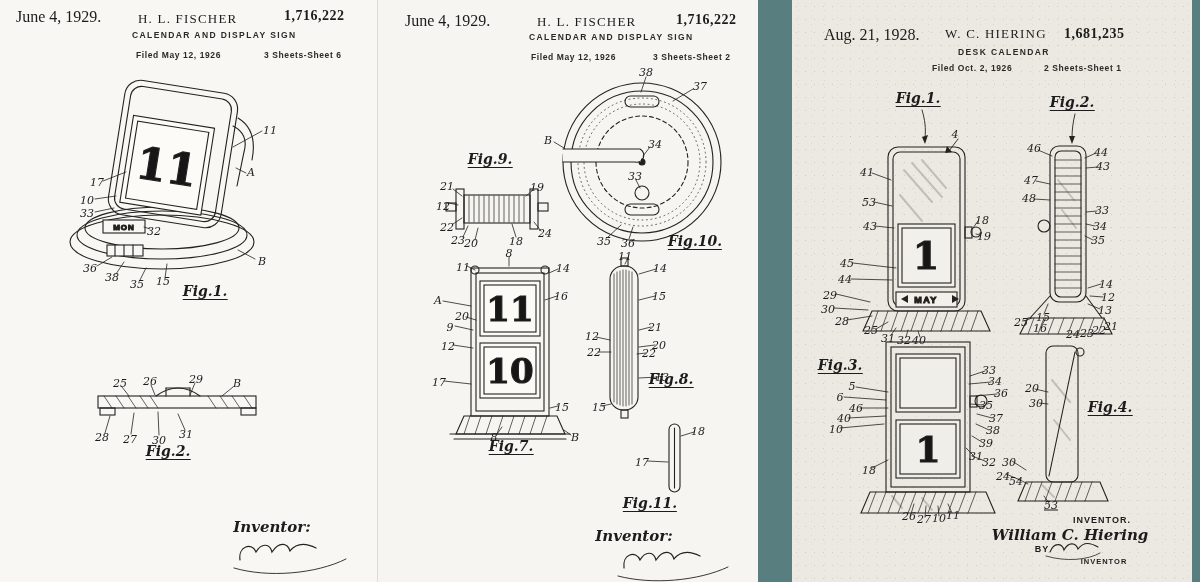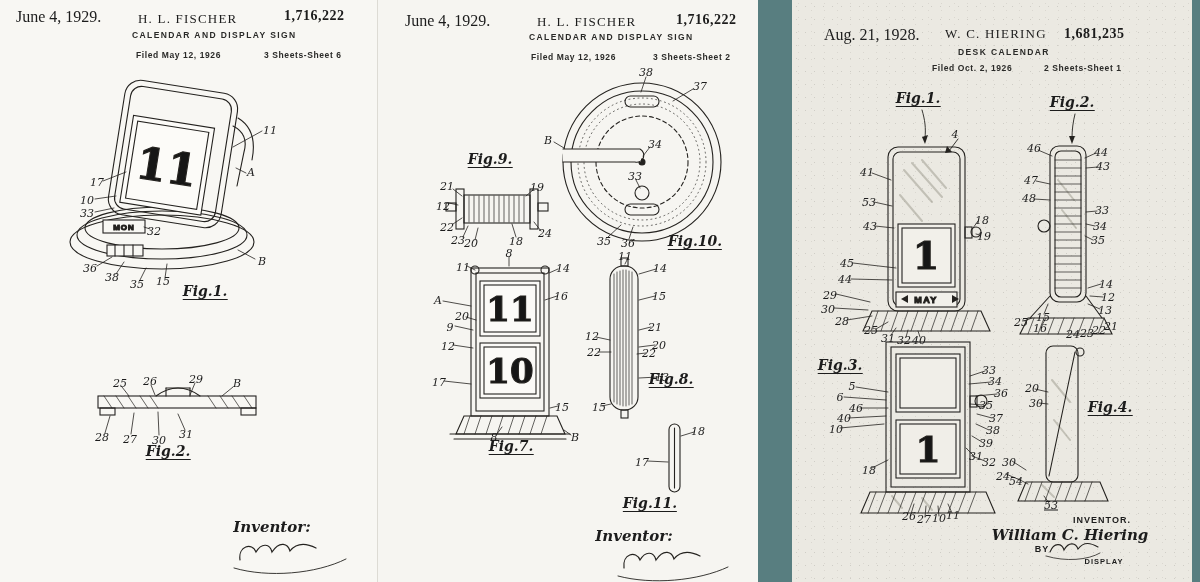--- a/index.html
+++ b/index.html
@@ -362,15 +362,15 @@
       <span class="ref" style="left: 161px; top: 515px;">11</span>
       <span class="ref" style="left: 240px; top: 388px;">20</span>
       <span class="ref" style="left: 244px; top: 403px;">30</span>
       <span class="ref" style="left: 217px; top: 462px;">30</span>
       <span class="ref" style="left: 211px; top: 476px;">24</span>
       <span class="ref" style="left: 224px; top: 481px;">54</span>
       <span class="ref" style="left: 259px; top: 505px; text-decoration: underline;">53</span>
       <span class="ref caps" style="left: 310px; top: 520px;">INVENTOR.</span>
       <span class="ref script" style="left: 278px; top: 535px; font-style: italic;">William C. Hiering</span>
       <span class="ref caps" style="left: 250px; top: 549px;">BY</span>
-      <span class="ref capsm" style="left: 312px; top: 562px;">DISPLAY</span>
+      <span class="ref capsm" style="left: 312px; top: 562px;">INVENTOR</span>
     </div>
 </section>
 
 </body></html>

